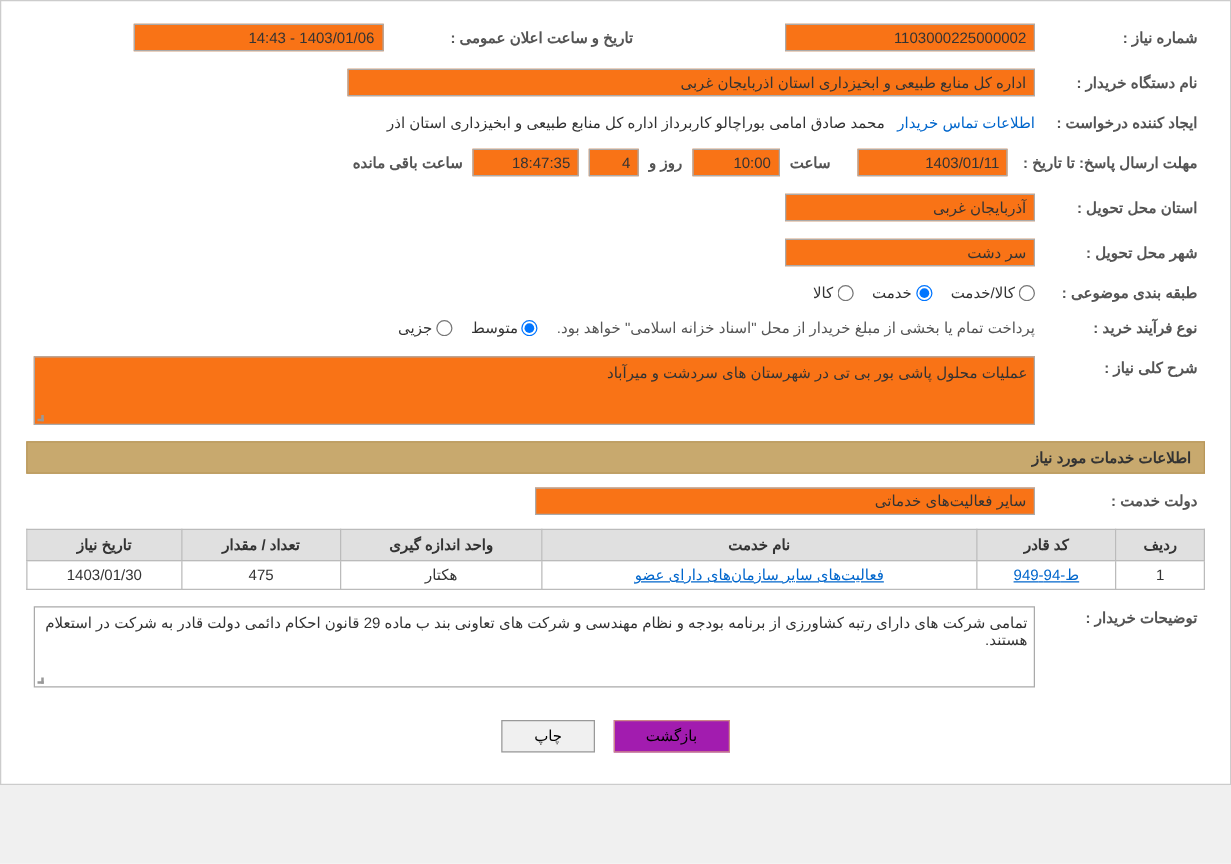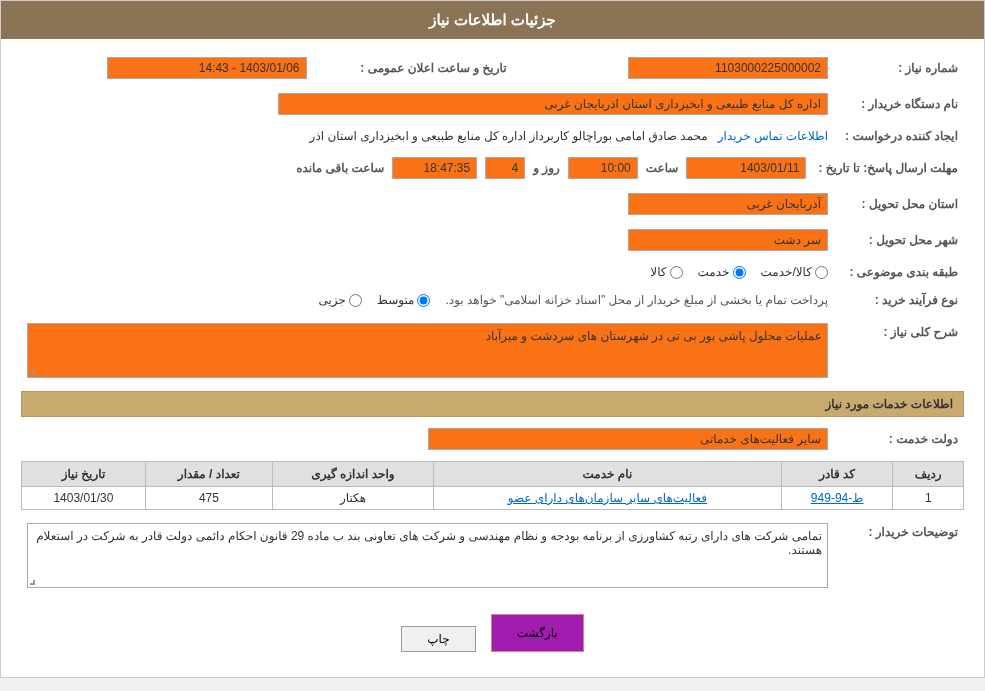--- a/index.html
+++ b/index.html
@@ -59,20 +59,21 @@
       background: #f97316;
       padding: 3px 6px;
       min-height: 22px;
       display: inline-block;
     }
     .input-medium {
       width: 200px;
     }
     .input-small {
       width: 120px;
+      margin-left: 14px;
     }
     .link-text {
       color: #0066cc;
     }
     .radio-group {
       display: flex;
       gap: 15px;
       align-items: center;
     }
     .radio-item {
@@ -135,44 +136,40 @@
     }
     .btn {
       padding: 5px 25px;
       border: 1px solid #999;
       cursor: pointer;
       font-family: Tahoma, Arial, sans-serif;
       font-size: 12px;
     }
     .btn-print {
       background: #f0f0f0;
-      margin-top: 12px;
     }
     .btn-back {
       background: #a21caf;
       border-color: #cc8888;
       text-align: center;
     }
     .row-flex {
       display: flex;
       align-items: center;
       gap: 8px;
     }
     .separator-label {
       color: #555;
       font-weight: bold;
     }
   </style>
 </head>
 <body>
 
 <div class="container">
-  <div class="header">
-    <span>جزئیات اطلاعات نیاز</span>
-  </div>
   <div class="content">
 
     <table class="info-table">
       <tbody>
           <tr>
         <td class="label-cell">شماره نیاز :</td>
         <td class="value-cell">
           <span class="input-box input-medium">1103000225000002</span>
         </td>
         <td style="width:30px;"></td>

